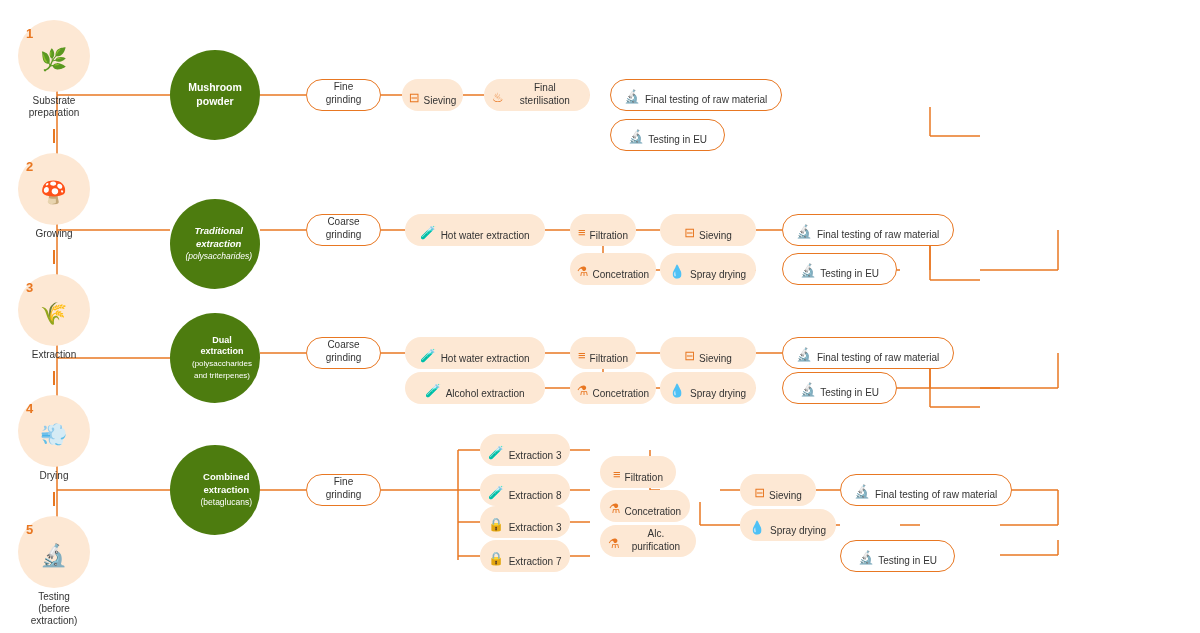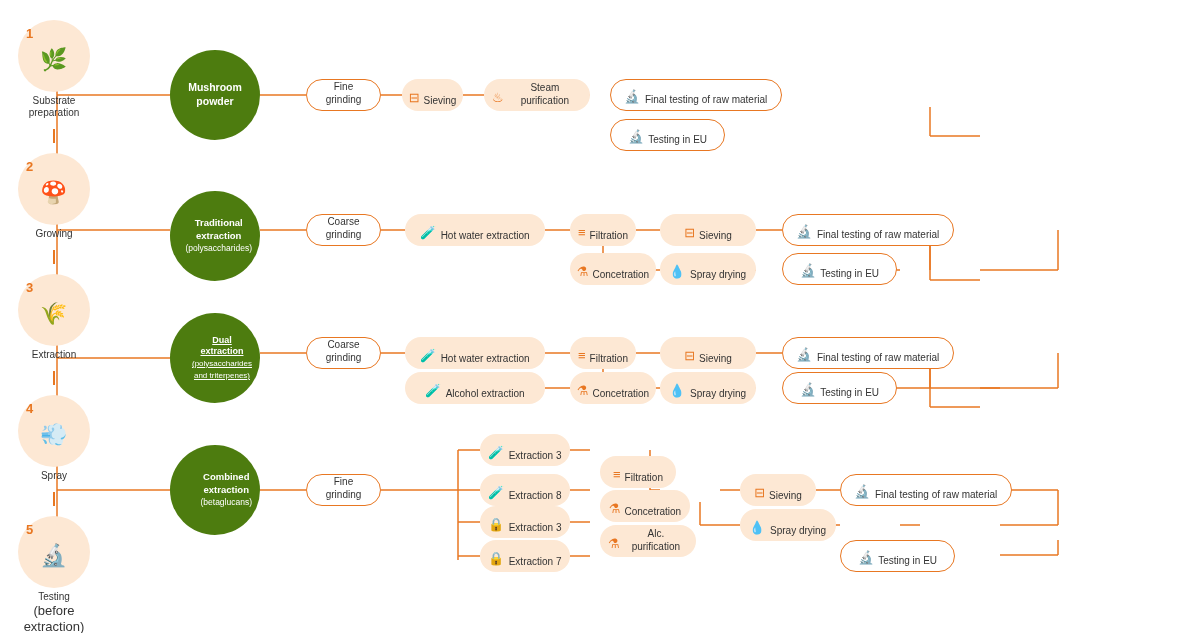--- a/index.html
+++ b/index.html
@@ -243,56 +243,56 @@
         <span class="step-icon">🌾</span>
       </div>
       <div class="step-label">Extraction</div>
     </div>
     <div class="step-connector"></div>
     <div class="step-item">
       <div class="step-circle">
         <span class="step-num">4</span>
         <span class="step-icon">💨</span>
       </div>
-      <div class="step-label">Spray</div>
+      <div class="step-label">Drying</div>
     </div>
     <div class="step-connector"></div>
     <div class="step-item">
       <div class="step-circle">
         <span class="step-num">5</span>
         <span class="step-icon">🔬</span>
       </div>
-      <div class="step-label">Testing<br><span style="font-size:13px">(before extraction)</span></div>
+      <div class="step-label">Testing<br><span style="font-size:10px">(before extraction)</span></div>
     </div>
   </div>
 
   <div class="process-circle" style="left:170px;top:50px;">
     <span>Mushroom
 powder</span>
   </div>
-  <div class="process-circle" style="left:170px;top:191px;">
+  <div class="process-circle" style="left:170px;top:199px;font-style:italic;">
     <span style="font-size:9.5px;">Traditional<br>extraction<br><span style="font-weight:normal;font-size:8.5px">(polysaccharides)</span></span>
   </div>
   <div class="process-circle" style="left:170px;top:313px;">
-    <span style="font-size:9px;text-decoration:underline;">Dual<br>extraction<br><span style="font-weight:normal;font-size:8px">(polysaccharides<br>and triterpenes)</span></span>
+    <span style="font-size:9px;">Dual<br>extraction<br><span style="font-weight:normal;font-size:8px">(polysaccharides<br>and triterpenes)</span></span>
   </div>
   <div class="process-circle" style="left:170px;top:445px;">
     <span style="font-size:9.5px;">Combined<br>extraction<br><span style="font-weight:normal;font-size:8.5px">(betaglucans)</span></span>
   </div>
 
   <div class="box" style="left:306px;top:79px;width:75px;height:32px;">
     <span>Fine grinding</span>
   </div>
   <div class="box box-fill" style="left:402px;top:79px;width:61px;height:32px;">
     <span class="box-icon">⊟</span>
     <span>Sieving</span>
   </div>
   <div class="box box-fill" style="left:484px;top:79px;width:106px;height:32px;">
     <span class="box-icon">♨</span>
-    <span>Steam purification</span>
+    <span>Final sterilisation</span>
   </div>
   <div class="box" style="left:610px;top:79px;width:172px;height:32px;">
     <span class="box-icon">🔬</span>
     <span>Final testing of raw material</span>
   </div>
   <div class="box" style="left:610px;top:119px;width:115px;height:32px;">
     <span class="box-icon">🔬</span>
     <span>Testing in EU</span>
   </div>
 

